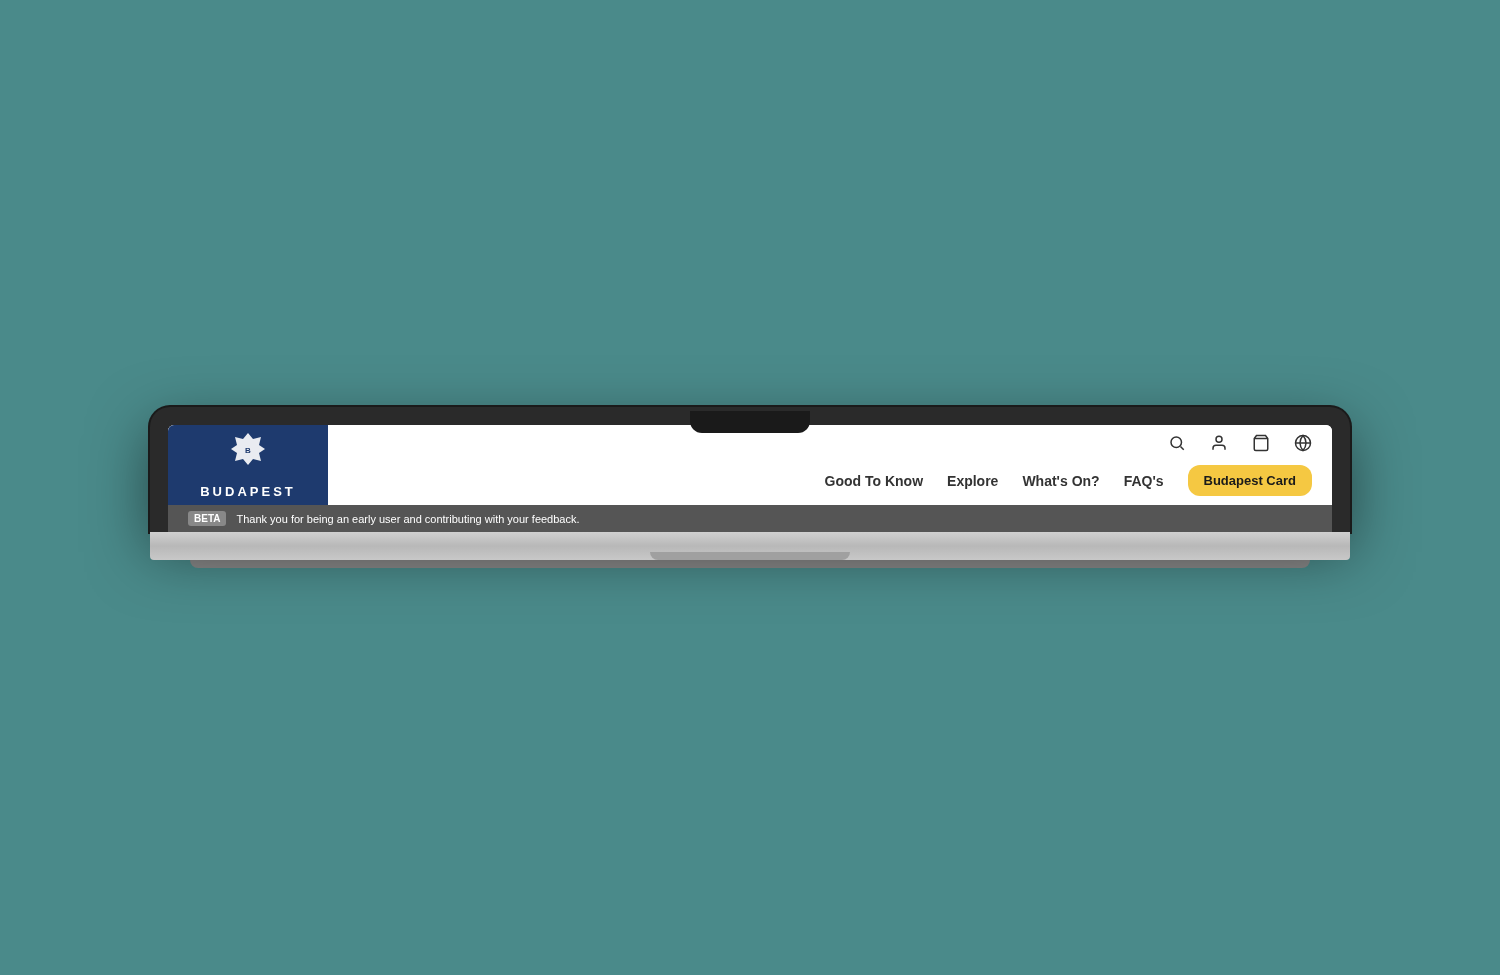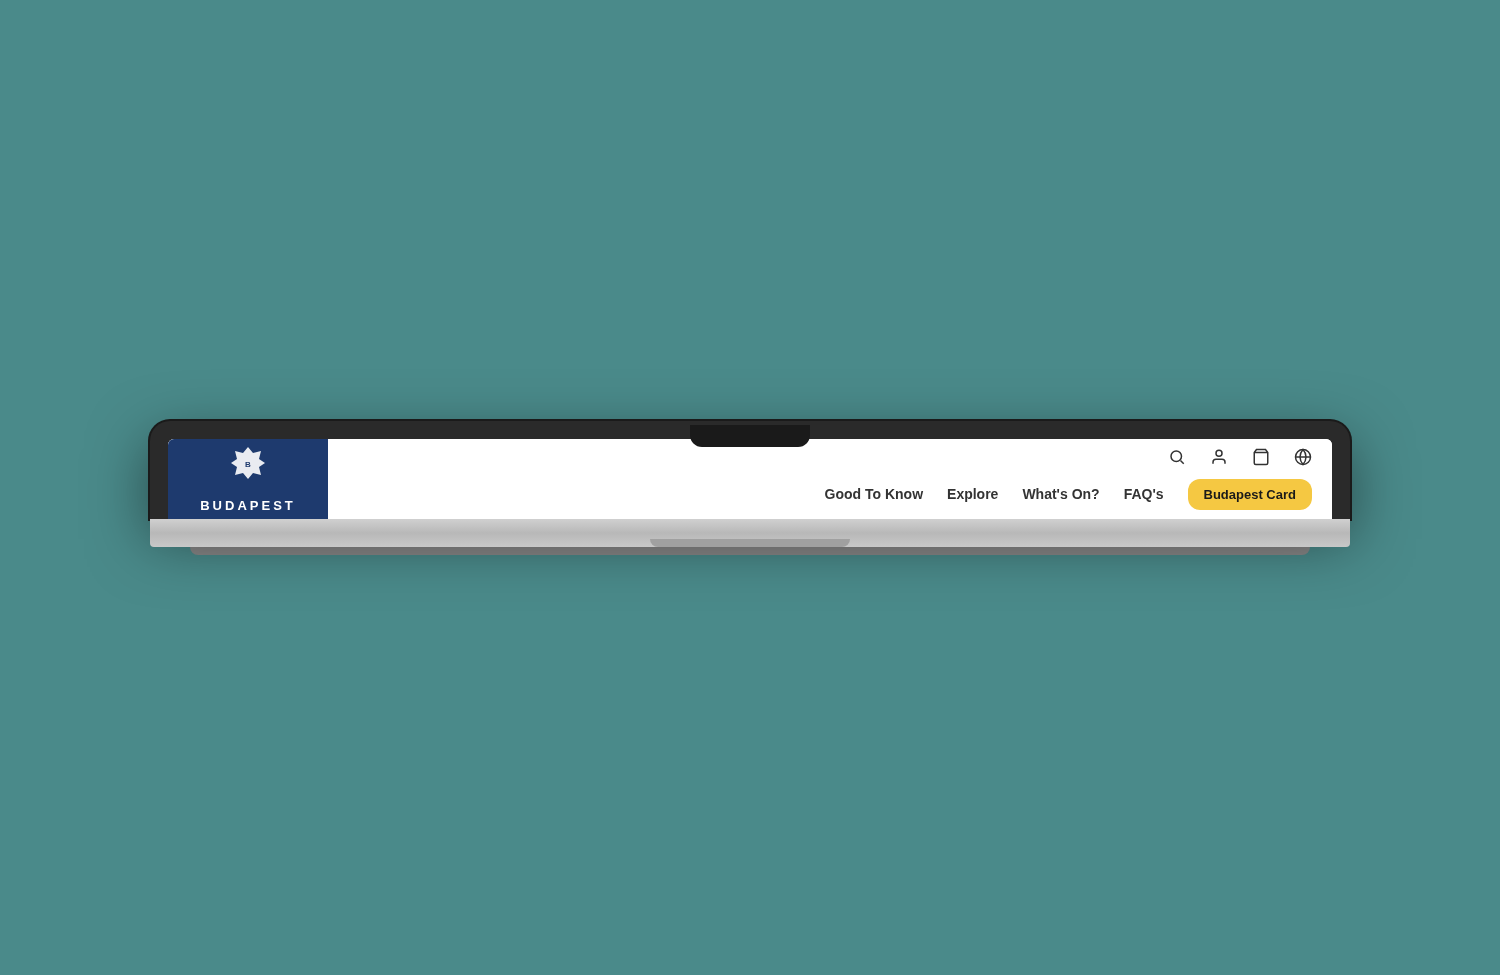--- a/index.html
+++ b/index.html
@@ -260,20 +260,24 @@
             <div class="header-nav">
               <span class="nav-link">Good To Know</span>
               <span class="nav-link">Explore</span>
               <span class="nav-link">What's On?</span>
               <span class="nav-link">FAQ's</span>
               <button class="nav-btn">Budapest Card</button>
             </div>
           </div>
         </div>
 
+        <div class="beta-bar">
+          <span class="beta-badge">BETA</span>
+          <span>Thank you for being an early user and contributing with your feedback.</span>
+        </div>
 
         <div class="main-content" style="height: 600px;">
           <div class="bg-overlay"></div>
           <div class="bg-city"></div>
 
         </div>
 
       </div>
     </div>
   </div>

